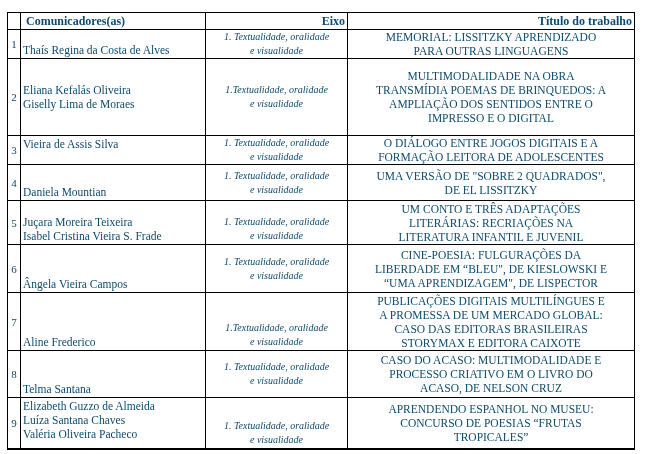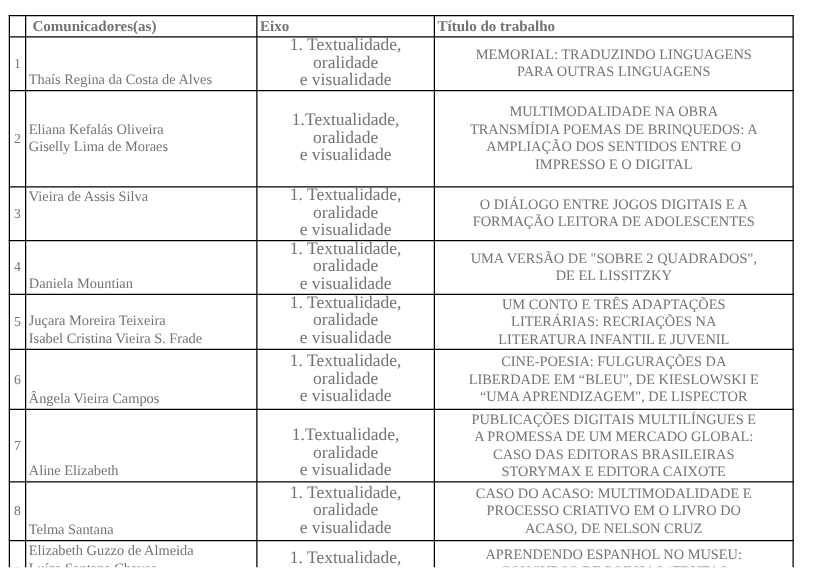--- a/index.html
+++ b/index.html
@@ -3,21 +3,21 @@
 <meta charset="utf-8">
 <style>
   html, body { margin: 0; padding: 0; background: #ffffff; }
   .page {
     position: relative;
     width: 650px;
     height: 454px;
     background: #ffffff;
     overflow: hidden;
     font-family: "Liberation Serif", serif;
-    color: #737373;
+    color: #0c4a6e;
   }
   table.tbl {
     position: absolute;
     left: 7px;
     top: 12px;
     width: 627px;
     border-collapse: collapse;
     table-layout: fixed;
     border: 1px solid #000;
   }
@@ -25,29 +25,29 @@
     border: 1px solid #000;
     padding: 0 2px;
     overflow: hidden;
     vertical-align: middle;
     white-space: pre-line;
   }
   thead tr { height: 17px; }
   thead th {
     font-size: 12px;
     font-weight: bold;
-    text-align: left;
+    text-align: right;
     white-space: nowrap;
     border-bottom: 2px solid #000;
   }
   thead th.c-names { text-align: left; padding-left: 5px; }
   td { font-size: 11.5px; line-height: 14px; }
   .cell-num   { text-align: center; font-size: 11px; }
   .cell-names { text-align: left; padding-left: 4px; padding-right: 3px; }
-  .cell-eixo  { text-align: center; font-size: 14px; }
+  .cell-eixo  { text-align: center; font-size: 10px; font-style: italic; }
   .cell-title { text-align: center; }
 
   
   #rows tr:nth-child(1) { height: 29px; }
   #rows tr:nth-child(2) { height: 77px; }
   #rows tr:nth-child(3) { height: 28px; }
   #rows tr:nth-child(4) { height: 36px; }
   #rows tr:nth-child(5) { height: 44px; }
   #rows tr:nth-child(6) { height: 48px; }
   #rows tr:nth-child(7) { height: 58px; }
@@ -88,21 +88,21 @@
         <th class="c-eixo">Eixo</th>
         <th class="c-title">Título do trabalho</th>
       </tr>
     </thead>
     <tbody id="rows">
         <tr>
     <td class="cell-num">1</td>
     <td class="cell-names">Thaís Regina da Costa de Alves</td>
     <td class="cell-eixo">1. Textualidade, oralidade
 e visualidade</td>
-    <td class="cell-title">MEMORIAL: TRADUZINDO LINGUAGENS
+    <td class="cell-title">MEMORIAL: LISSITZKY APRENDIZADO
 PARA OUTRAS LINGUAGENS</td>
   </tr>
         <tr>
     <td class="cell-num">2</td>
     <td class="cell-names">Eliana Kefalás Oliveira
 Giselly Lima de Moraes</td>
     <td class="cell-eixo">1.Textualidade, oralidade
 e visualidade</td>
     <td class="cell-title">MULTIMODALIDADE NA OBRA
 TRANSMÍDIA POEMAS DE BRINQUEDOS: A
@@ -139,21 +139,21 @@
     <td class="cell-num">6</td>
     <td class="cell-names">Ângela Vieira Campos</td>
     <td class="cell-eixo">1. Textualidade, oralidade
 e visualidade</td>
     <td class="cell-title">CINE-POESIA: FULGURAÇÕES DA
 LIBERDADE EM “BLEU", DE KIESLOWSKI E
 “UMA APRENDIZAGEM", DE LISPECTOR</td>
   </tr>
         <tr>
     <td class="cell-num">7</td>
-    <td class="cell-names">Aline Elizabeth</td>
+    <td class="cell-names">Aline Frederico</td>
     <td class="cell-eixo">1.Textualidade, oralidade
 e visualidade</td>
     <td class="cell-title">PUBLICAÇÕES DIGITAIS MULTILÍNGUES E
 A PROMESSA DE UM MERCADO GLOBAL:
 CASO DAS EDITORAS BRASILEIRAS
 STORYMAX E EDITORA CAIXOTE</td>
   </tr>
         <tr>
     <td class="cell-num">8</td>
     <td class="cell-names">Telma Santana</td>

